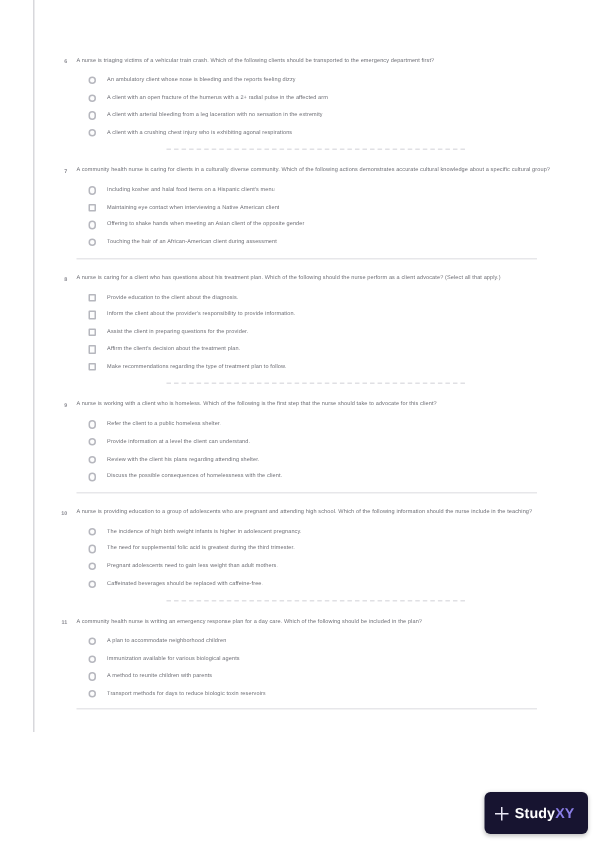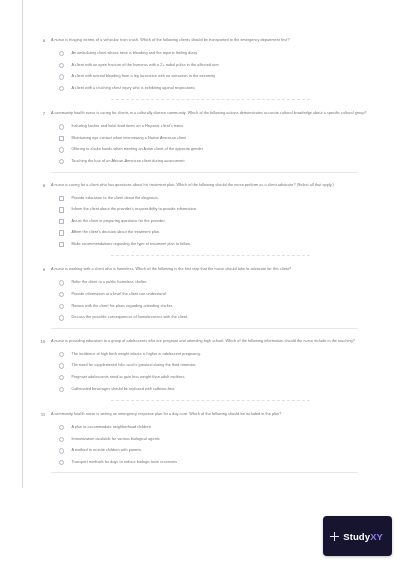--- a/index.html
+++ b/index.html
@@ -86,21 +86,21 @@
   .sep.dots {
     background: none;
     border-top: 0.7px dashed #e0e0e4;
     height: 0;
     margin: 5px 60px 1px 80px;
   }
   
   #badge {
     position: absolute;
     right: 8px; bottom: 9px;
-    height: 40px;
+    height: 28px;
     background: #171430;
     border-radius: 4px;
     display: flex;
     align-items: center;
     gap: 4px;
     padding: 0 9px 0 7px;
     box-shadow: 0 1px 3px rgba(0,0,0,.25);
   }
   #badge .plus {
     position: relative;

